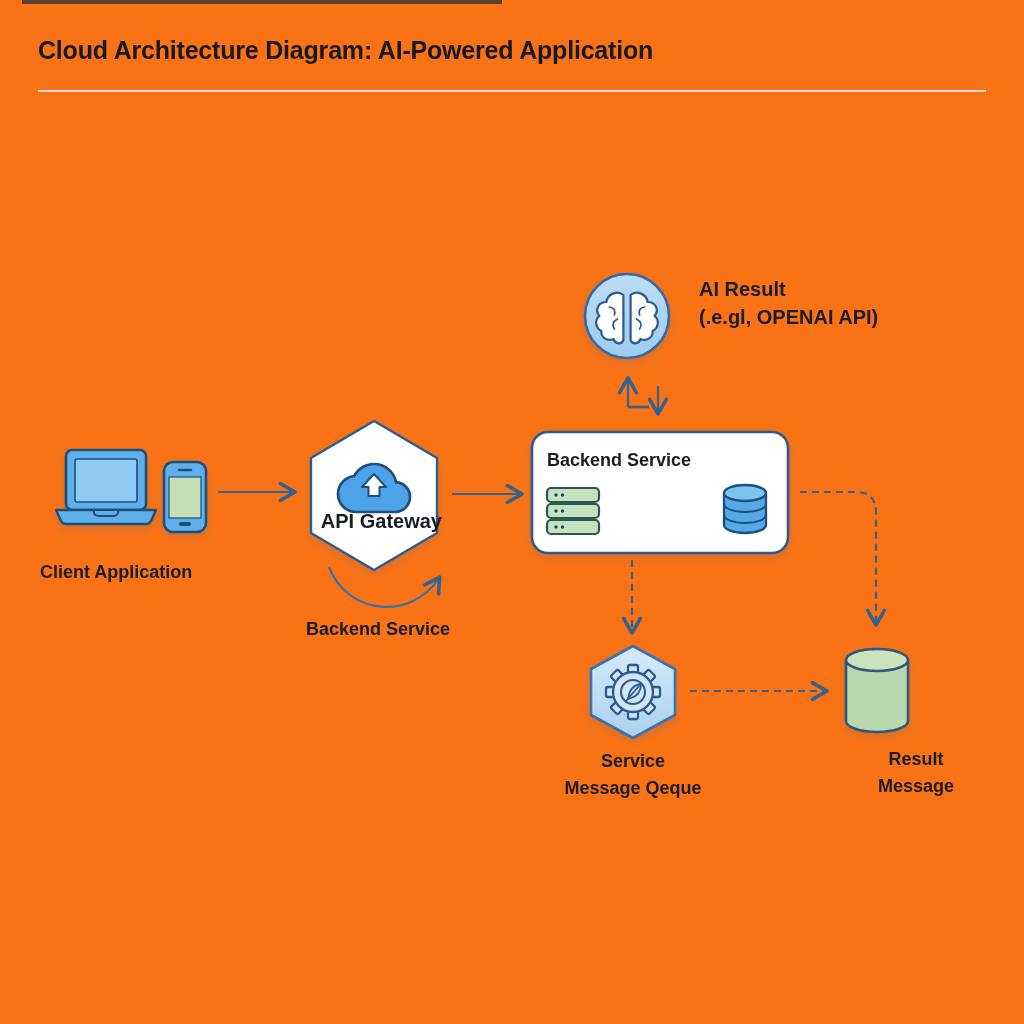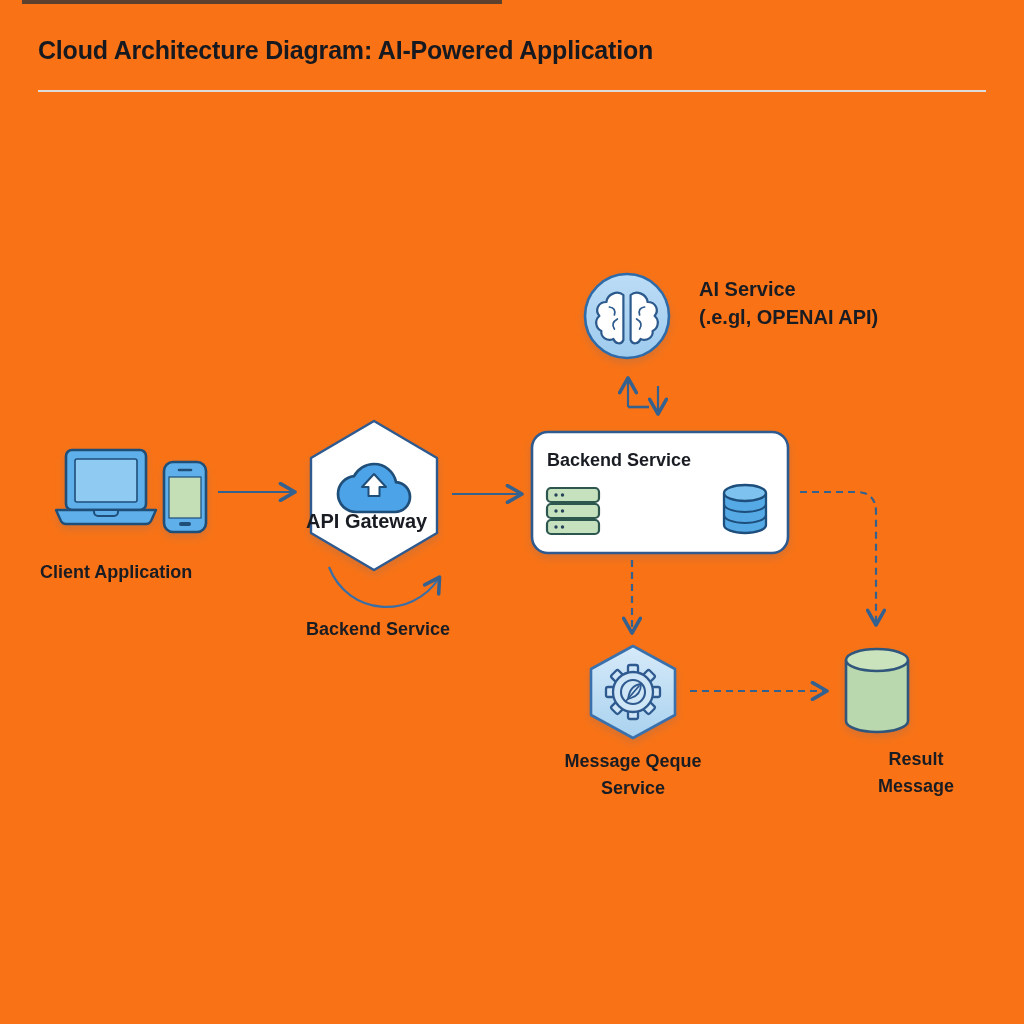--- a/index.html
+++ b/index.html
@@ -4,21 +4,21 @@
 <style>
   html,body{margin:0;padding:0;}
   body{width:1024px;height:1024px;background:#ffffff;font-family:"Liberation Sans",sans-serif;}
   #canvas{position:relative;width:1024px;height:1024px;background:#f97316;overflow:hidden;}
   .artifact{position:absolute;background:#343436;opacity:.8;}
   .title{position:absolute;left:38px;top:36px;font-size:25px;font-weight:700;color:#16191f;letter-spacing:-0.2px;}
   .divider{position:absolute;left:38px;top:90px;width:948px;height:2px;background:#dcdcda;}
   .label{position:absolute;font-weight:700;color:#191c22;font-size:18px;line-height:27px;}
   .label.center{text-align:center;}
   .lbl-client{left:40px;top:559px;}
-  .lbl-gateway{left:306px;top:508px;width:136px;text-align:left;font-size:20px;}
+  .lbl-gateway{left:306px;top:508px;width:136px;text-align:right;font-size:20px;}
   .lbl-arc{left:276px;top:616px;width:204px;}
   .lbl-backend-box{left:547px;top:447px;}
   .lbl-ai{left:699px;top:275px;font-size:20px;line-height:28px;}
   .lbl-mq{left:531px;top:748px;width:204px;}
   .lbl-result{left:854px;top:746px;width:124px;}
   svg.layer{position:absolute;left:0;top:0;}
   .shape{filter:drop-shadow(0 4px 4px rgba(90,110,140,0.22));}
 </style>
 </head>
 <body>
@@ -151,27 +151,27 @@
 
   <div class="label lbl-client">Client Application</div>
 
   <div class="label lbl-gateway">API Gateway</div>
 
   <div class="label lbl-arc center">Backend Service</div>
 
   <div class="label lbl-backend-box">Backend Service</div>
 
   <div class="label lbl-ai">
-    <div>AI Service</div>
+    <div>AI Result</div>
     <div>(.e.gl, OPENAI API)</div>
   </div>
 
   <div class="label lbl-mq center">
+    <div>Service</div>
     <div>Message Qeque</div>
-    <div>Service</div>
   </div>
 
   <div class="label lbl-result center">
     <div>Result</div>
     <div>Message</div>
   </div>
 
 </div>
 
 </body></html>

